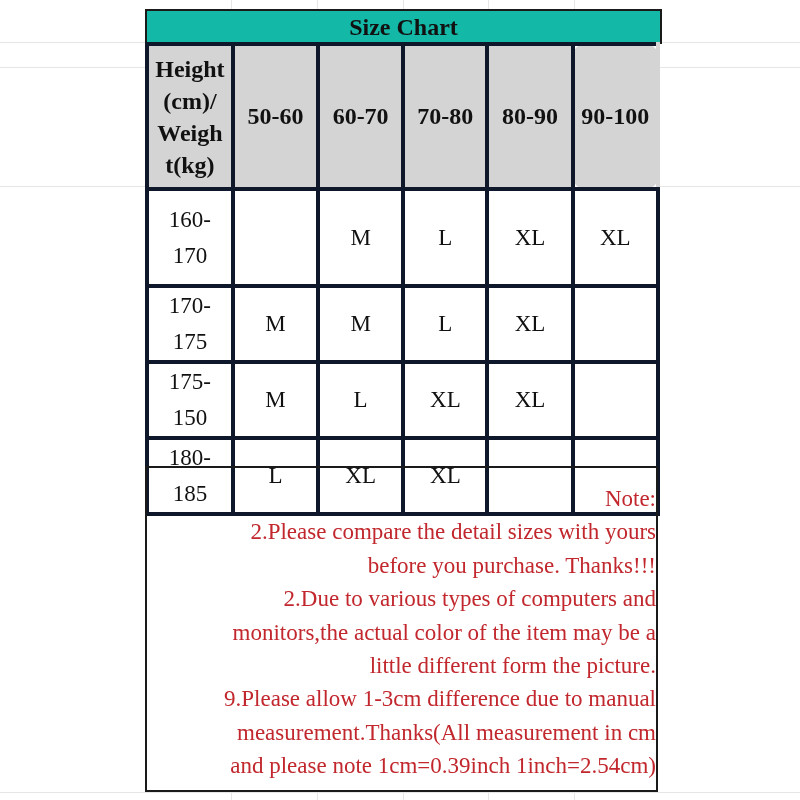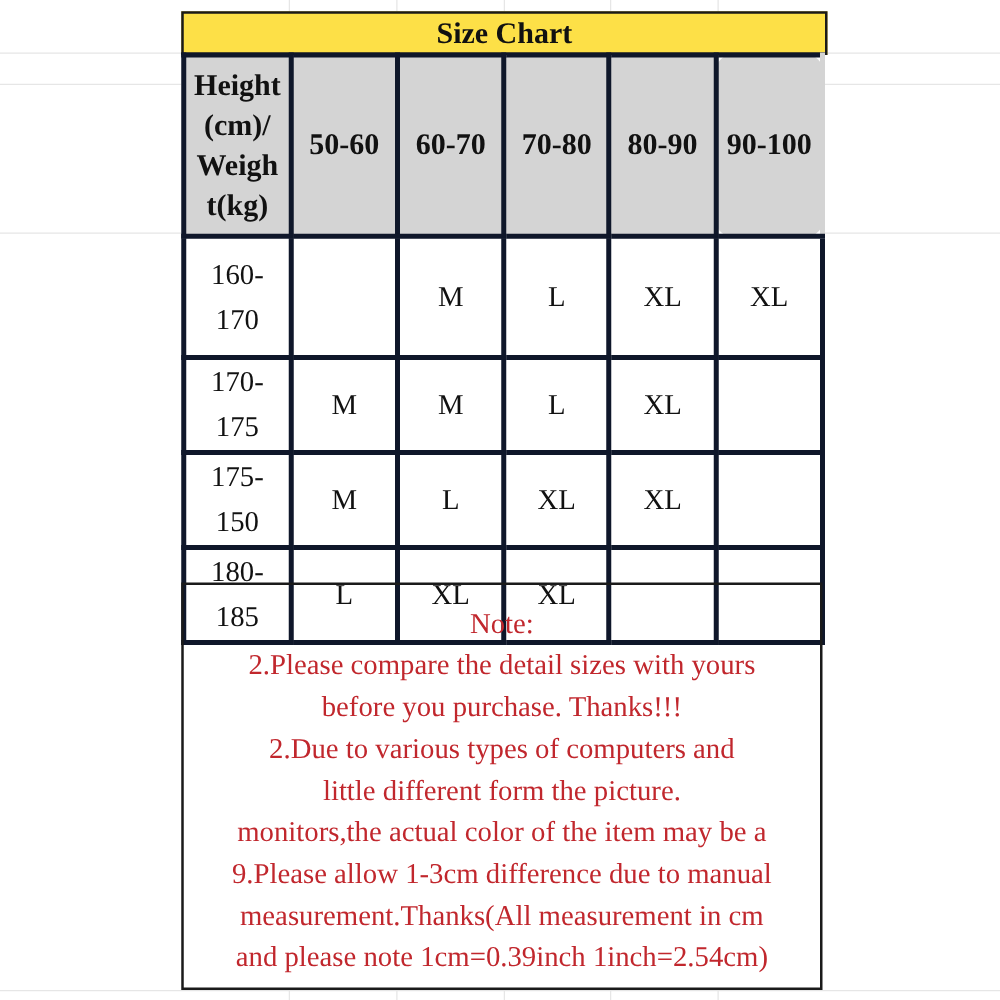--- a/index.html
+++ b/index.html
@@ -2,31 +2,31 @@
 <html><head>
 <meta charset="utf-8">
 <style>
   html, body { margin:0; padding:0; background:#ffffff; }
   body { width:800px; height:800px; position:relative; overflow:hidden;
          font-family:"Liberation Serif", "DejaVu Serif", serif; }
   .gridline-v { position:absolute; top:0; bottom:0; width:1px; background:#e6e6e6; }
   .gridline-h { position:absolute; left:0; right:0; height:1px; background:#e6e6e6; }
   .chart { position:absolute; left:145px; top:9px; width:515px; height:783px; background:#fff; }
   .title { position:absolute; left:0; top:0; width:513px; height:31px;
-           background:#fde047; border:2px solid #1a1a1a; border-bottom:2px solid #1a1a1a;
+           background:#14b8a6; border:2px solid #1a1a1a; border-bottom:2px solid #1a1a1a;
            text-align:center; font-weight:bold; font-size:24px; line-height:32px; color:#111; }
   table { position:absolute; left:0; top:33px; border-collapse:collapse; table-layout:fixed; }
   td, th { border:4px solid #0f172a; padding:0; text-align:center; vertical-align:middle; color:#111; }
   th { background:#d4d4d4; font-weight:bold; font-size:24px; height:141px; }
   th.corner { font-size:24px; line-height:32px; }
   th.last { border-right-color:#d4d4d4;border-radius:12px; }
   td { font-size:23px; background:#fff; }
   td.rowhead { line-height:36px; }
   .note { position:absolute; left:0; top:457px; width:513px; height:324px;
-          border:2px solid #1a1a1a; text-align:center; color:#c1272d; font-size:23px; line-height:33.4px;
+          border:2px solid #1a1a1a; text-align:right; color:#c1272d; font-size:23px; line-height:33.4px;
           padding-top:14px; box-sizing:border-box; height:326px; }
   .note div { white-space:nowrap; }
 </style>
 </head>
 <body>
 
 <div>
   <div class="gridline-h" style="top:42px"></div>
   <div class="gridline-h" style="top:67px"></div>
   <div class="gridline-h" style="top:186px"></div>
@@ -109,19 +109,19 @@
       <td></td>
     </tr>
   </tbody>
     </table>
 
   <div class="note">
     <div>Note:</div>
     <div>2.Please compare the detail sizes with yours</div>
     <div>before you purchase. Thanks!!!</div>
     <div>2.Due to various types of computers and</div>
+    <div>monitors,the actual color of the item may be a</div>
     <div>little different form the picture.</div>
-    <div>monitors,the actual color of the item may be a</div>
     <div>9.Please allow 1-3cm difference due to manual</div>
     <div>measurement.Thanks(All measurement in cm</div>
     <div>and please note 1cm=0.39inch 1inch=2.54cm)</div>
   </div>
 </div>
 
 </body></html>

